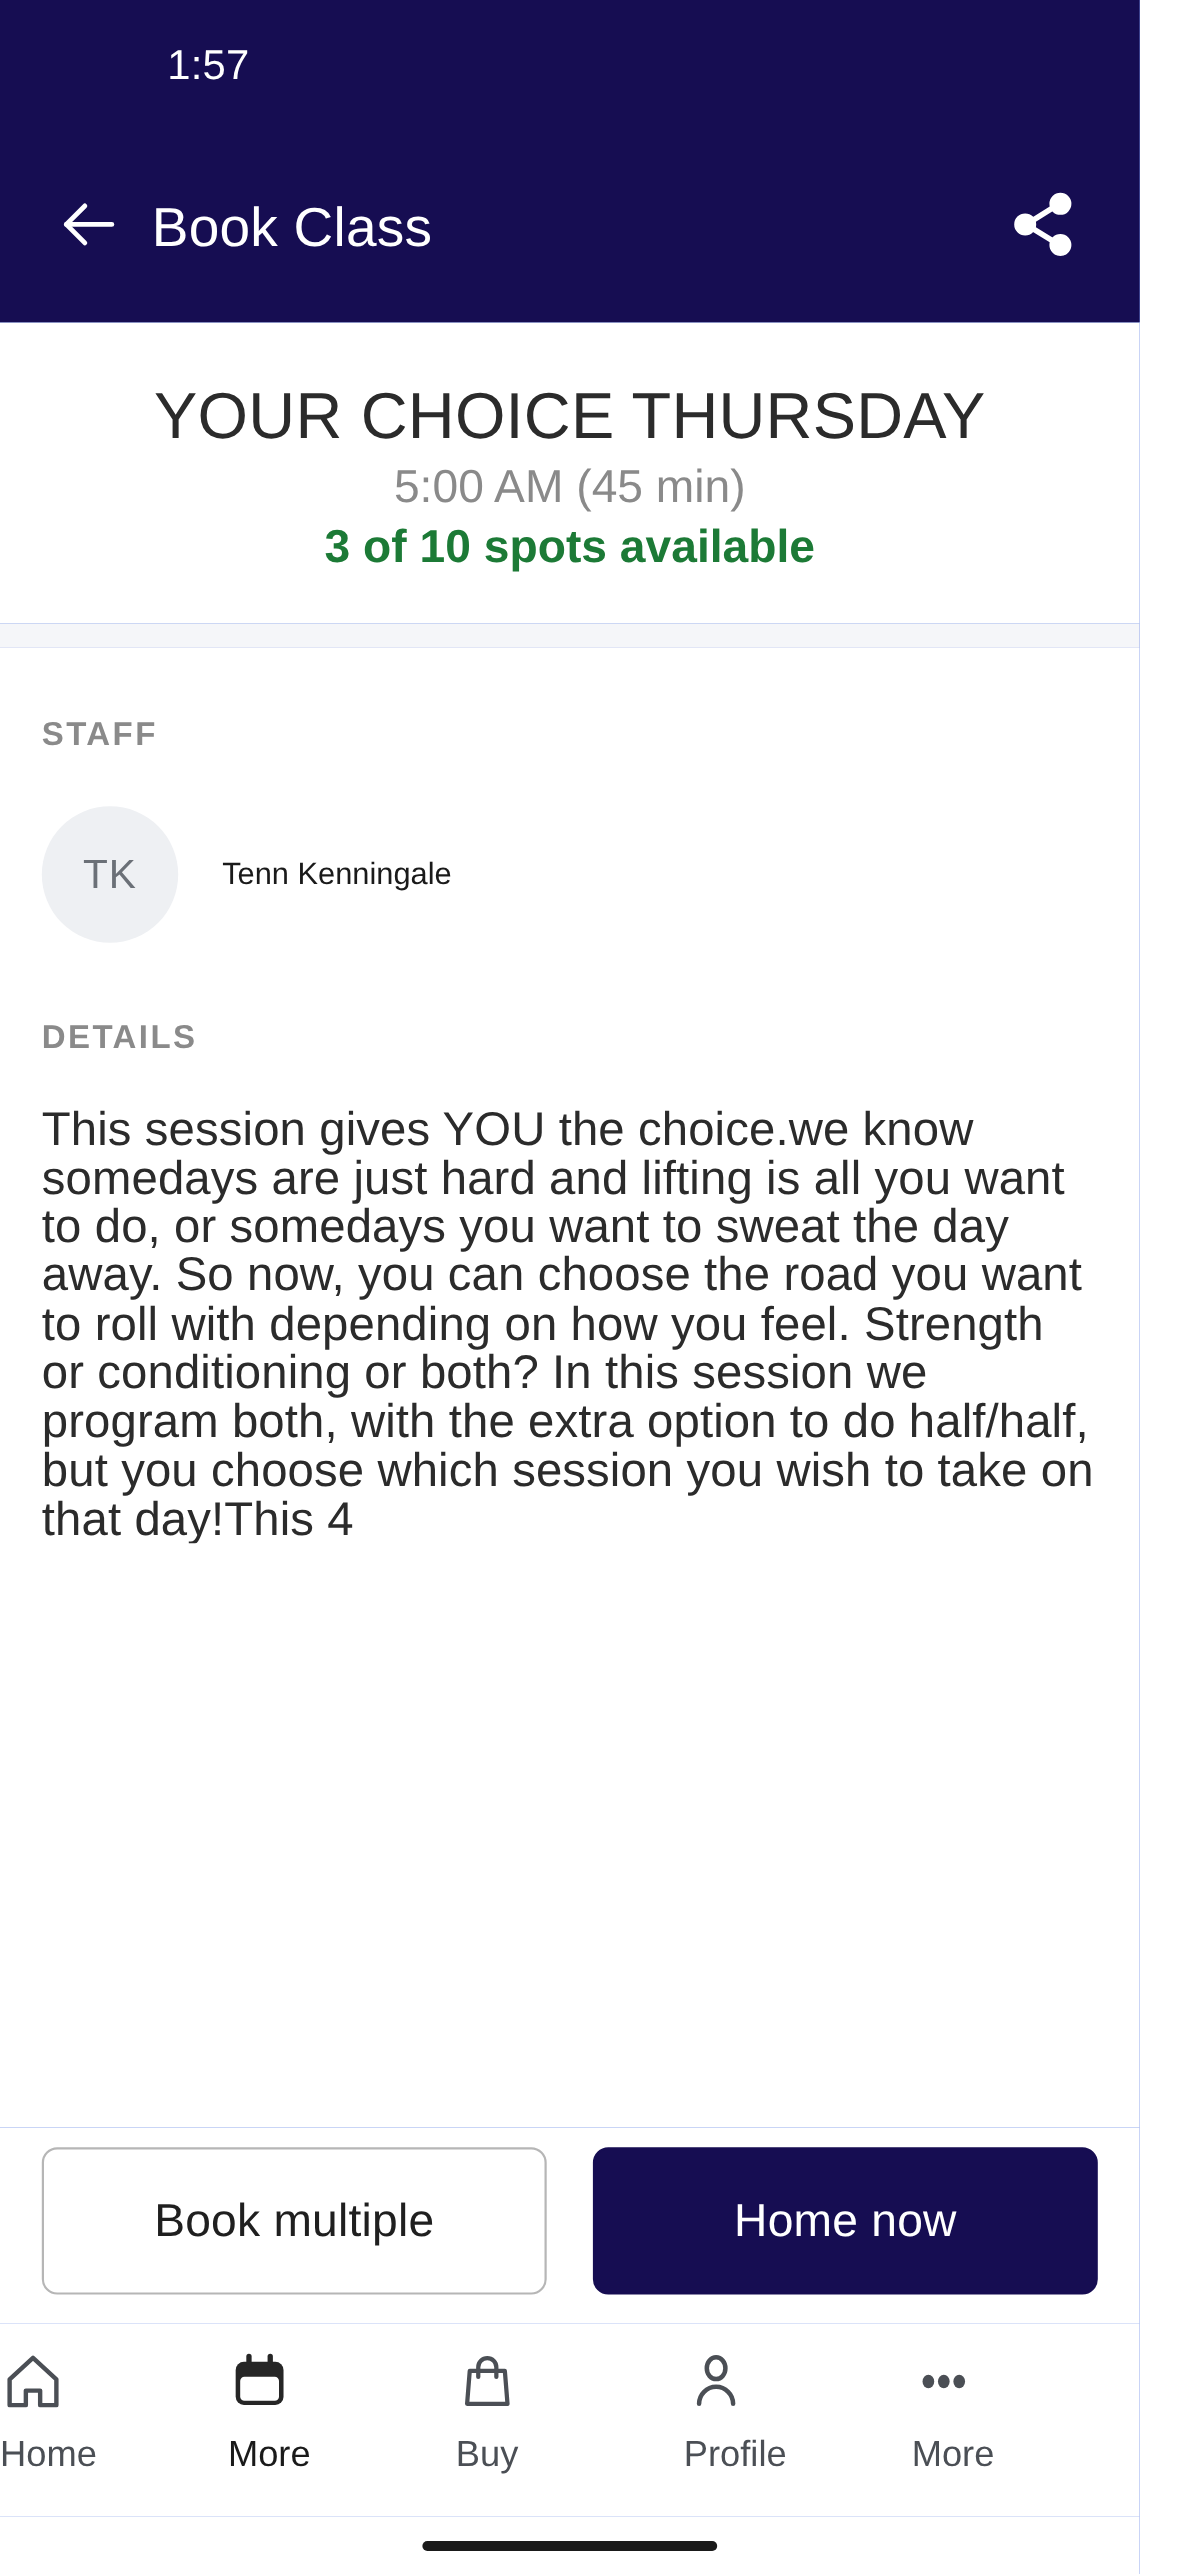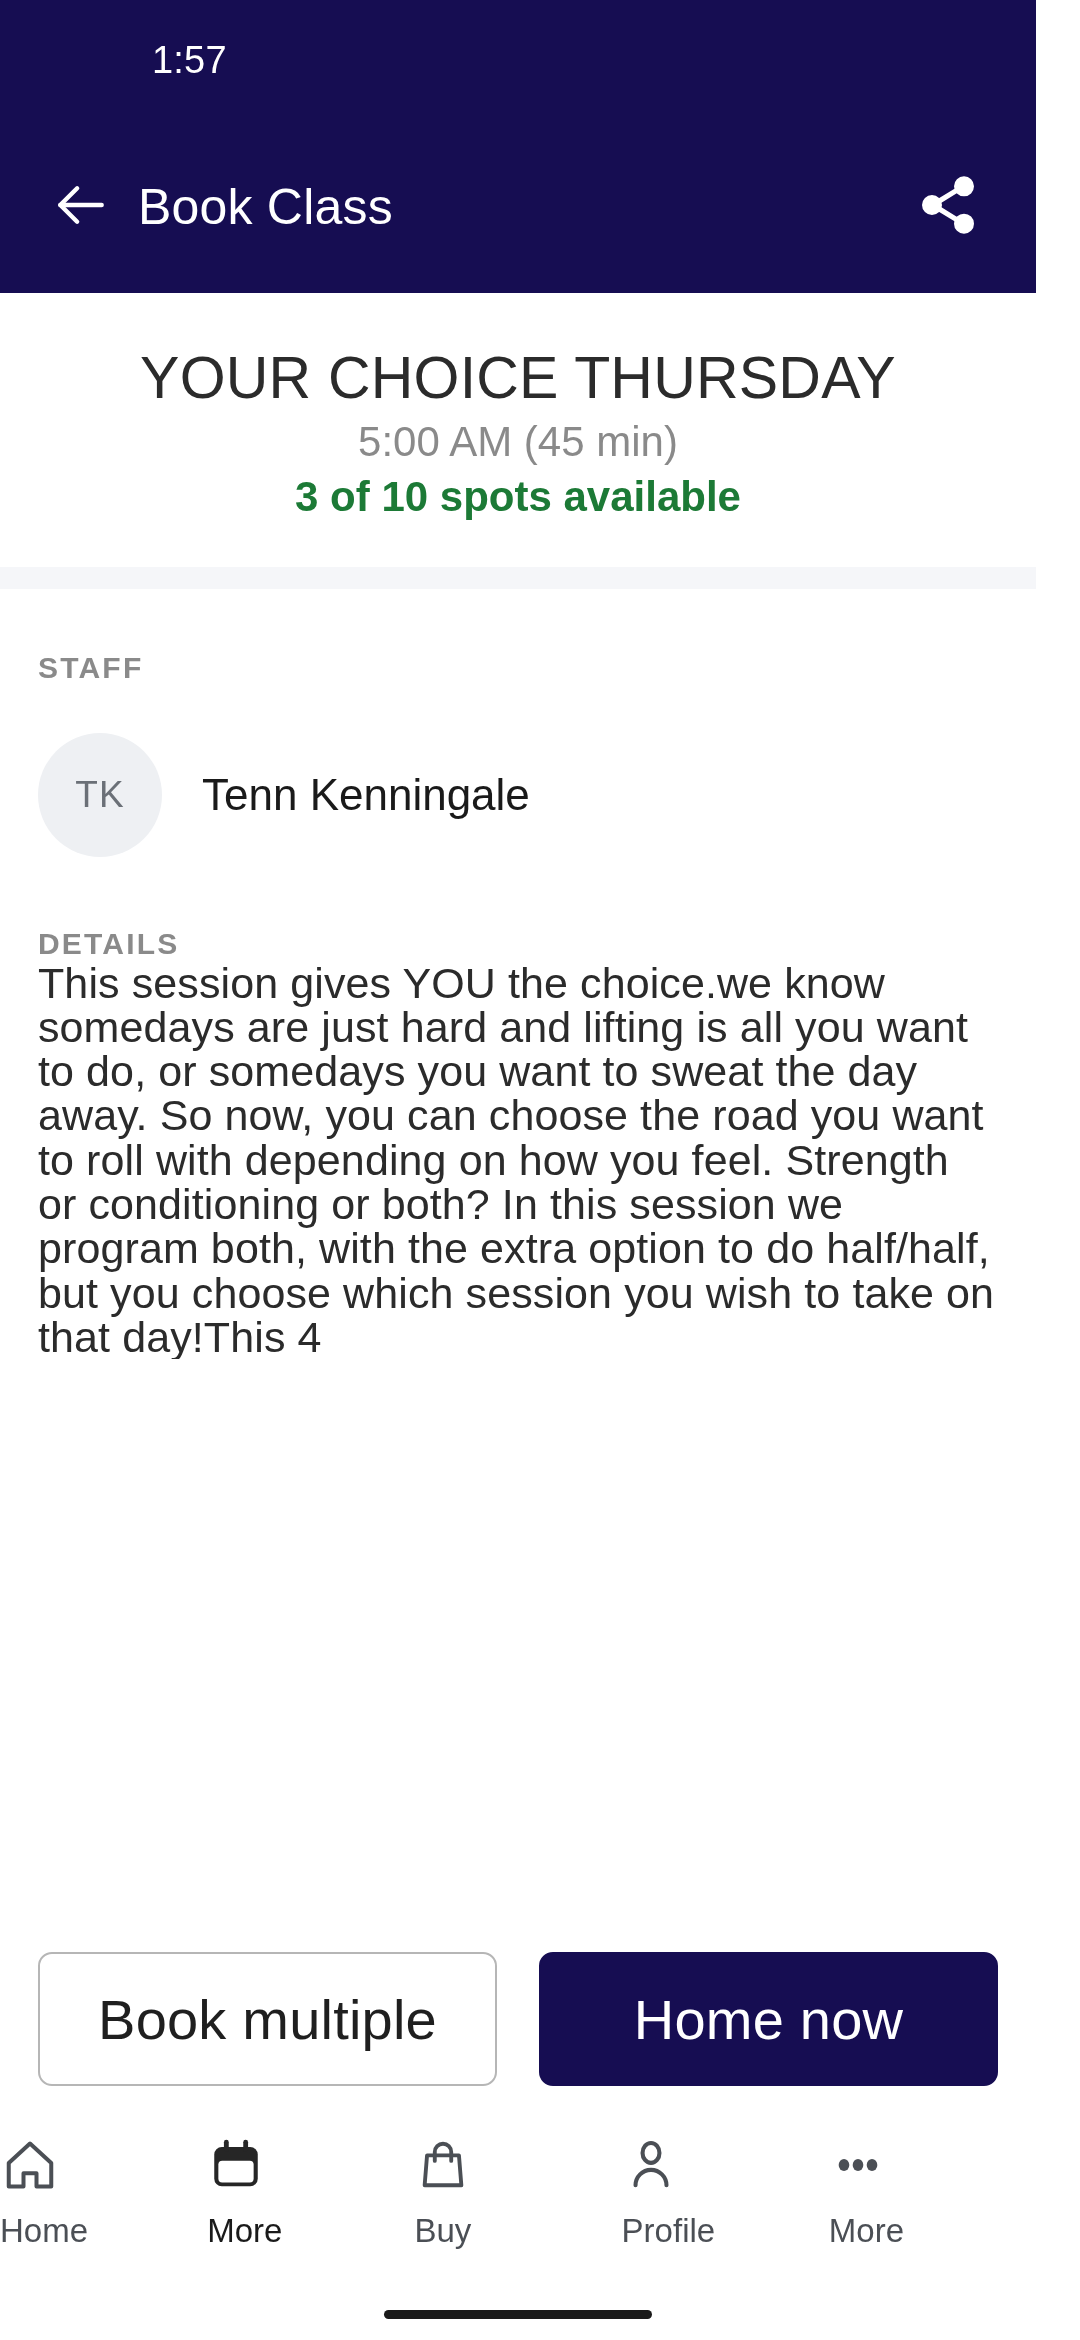--- a/index.html
+++ b/index.html
@@ -120,50 +120,51 @@
     background:#eef0f3;
     display:flex; align-items:center; justify-content:center;
     flex:0 0 auto;
   }
   .avatar-initials {
     font-size:37px;
     color:#6b7077;
     letter-spacing:1px;
   }
   .staff-name {
-    font-size:44px;
+    font-size:28px;
     color:#1a1a1a;
     margin-left:40px;
   }
   .details-label { margin-top:70px; }
   .details-text {
     font-size:43px;
     line-height:1.03;
     color:#2b2b2b;
+    margin-top:44px;
     letter-spacing:0.1px;
   }
   .details-clip {
     max-height:560px;
     overflow:hidden;
   }
 
   
   .actions {
     flex:0 0 auto;
     background:#ffffff;
     display:flex;
     gap:42px;
     padding:18px 38px 26px 38px;
   }
   .btn {
     flex:1 1 0;
     height:134px;
     border-radius:14px;
     display:flex; align-items:center; justify-content:center;
-    font-size:56px;
+    font-size:42px;
     letter-spacing:0.2px;
   }
   .btn-secondary {
     background:#ffffff;
     border:2px solid #b6b6b6;
     color:#1f1f1f;
   }
   .btn-primary {
     background:#160D52;
     border:2px solid #160D52;

